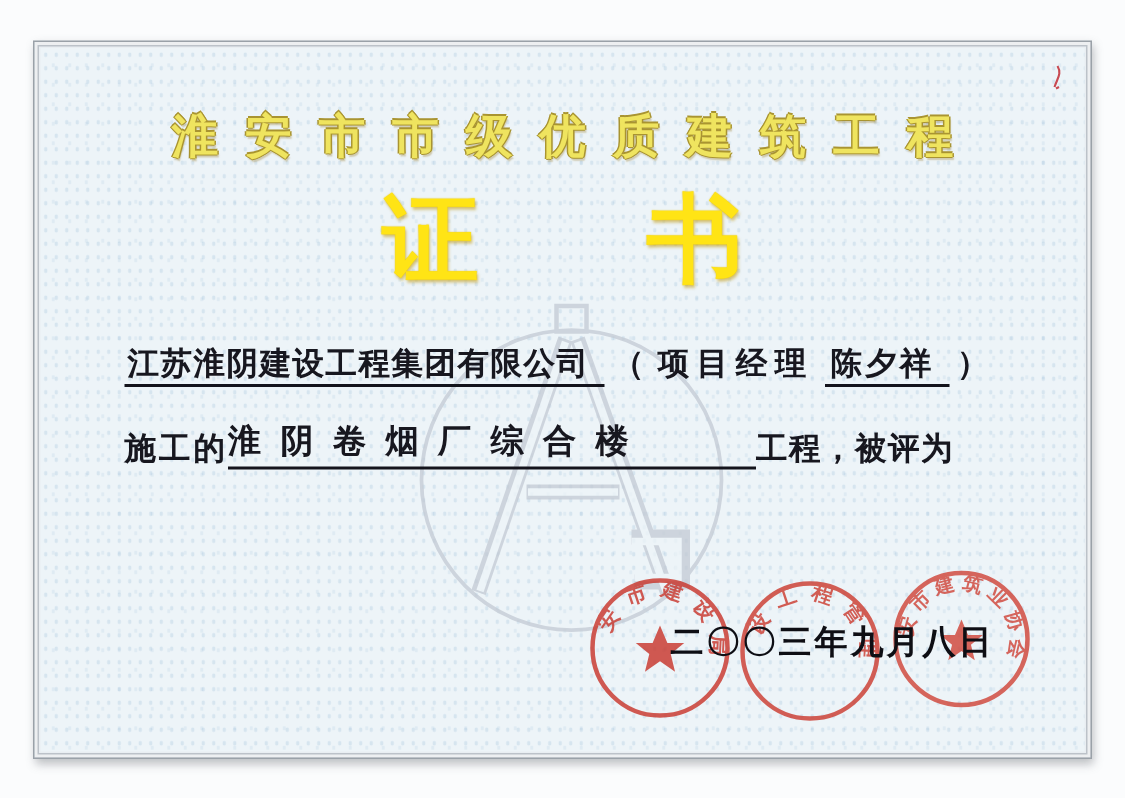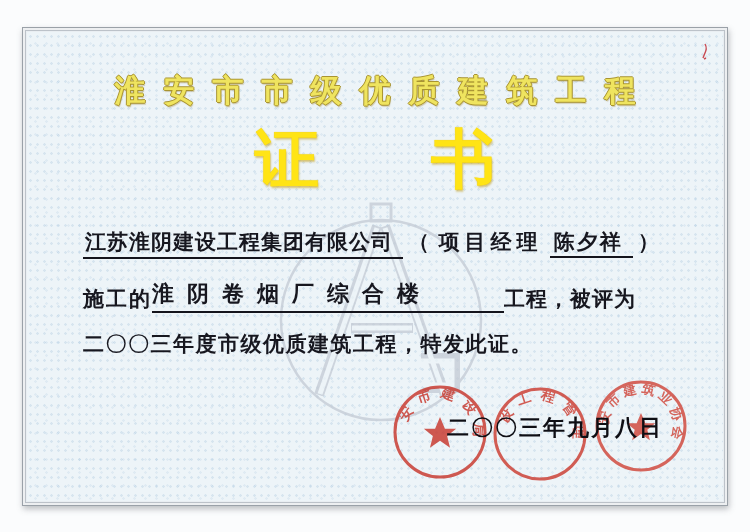--- a/index.html
+++ b/index.html
@@ -48,21 +48,21 @@
   .watermark{position:absolute;left:246px;top:158px;width:216px;height:242px;opacity:.75;z-index:0;}
   
   .bodyline{
     position:absolute;left:56px;right:16px;z-index:2;
     color:#17171f;font-size:21px;font-weight:bold;
     white-space:nowrap;
   }
   .l1{top:196px;}
   .l2{top:247px;}
   .l3{top:298px;letter-spacing:1.5px;font-size:21px;}
-  .u-company{border-bottom:2px solid #14141c;padding:0 10px 2px 2px;letter-spacing:1px;font-family:Liberation Mono, monospace;}
+  .u-company{border-bottom:2px solid #14141c;padding:0 10px 2px 2px;letter-spacing:1px;}
   .paren{letter-spacing:0;}
   .mgr-label{letter-spacing:5px;margin:0 2px 0 4px;text-align:center;}
   .u-name{border-bottom:2px solid #14141c;padding:0 10px 2px 4px;letter-spacing:2px;}
   .u-project{
     display:inline-block;border-bottom:2px solid #14141c;
     width:352px;padding-bottom:2px;
     letter-spacing:13px;font-size:22px;vertical-align:bottom;
   }
   .l2-prefix{letter-spacing:2px;margin-top:36px;}
   .l2-suffix{letter-spacing:1px;margin-top:20px;}
@@ -114,21 +114,20 @@
         <span class="paren">（</span>
         <span class="mgr-label">项目经理</span>
         <span class="u-name">陈夕祥</span>
         <span class="paren">）</span>
       </div>
 
       <div class="bodyline l2">
         <span class="l2-prefix">施工的</span><span class="u-project">淮阴卷烟厂综合楼</span><span class="l2-suffix">工程，被评为</span>
       </div>
 
-      <div class="bodyline l3">二〇〇三年度市级优质建筑工程，特发此证。</div>
 
       <svg class="stamps" width="322" height="112" viewBox="0 0 322 112">
         <defs>
           <path id="arcL" d="M 23,56 A 34,34 0 1 1 91,56 A 34,34 0 1 1 23,56"></path>
           <path id="arcM" d="M 123,58 A 34,34 0 1 1 191,58 A 34,34 0 1 1 123,58"></path>
           <path id="arcR" d="M 225,50 A 33,33 0 1 1 291,50 A 33,33 0 1 1 225,50"></path>
         </defs>
         <g opacity="0.82">
 
           <g>

